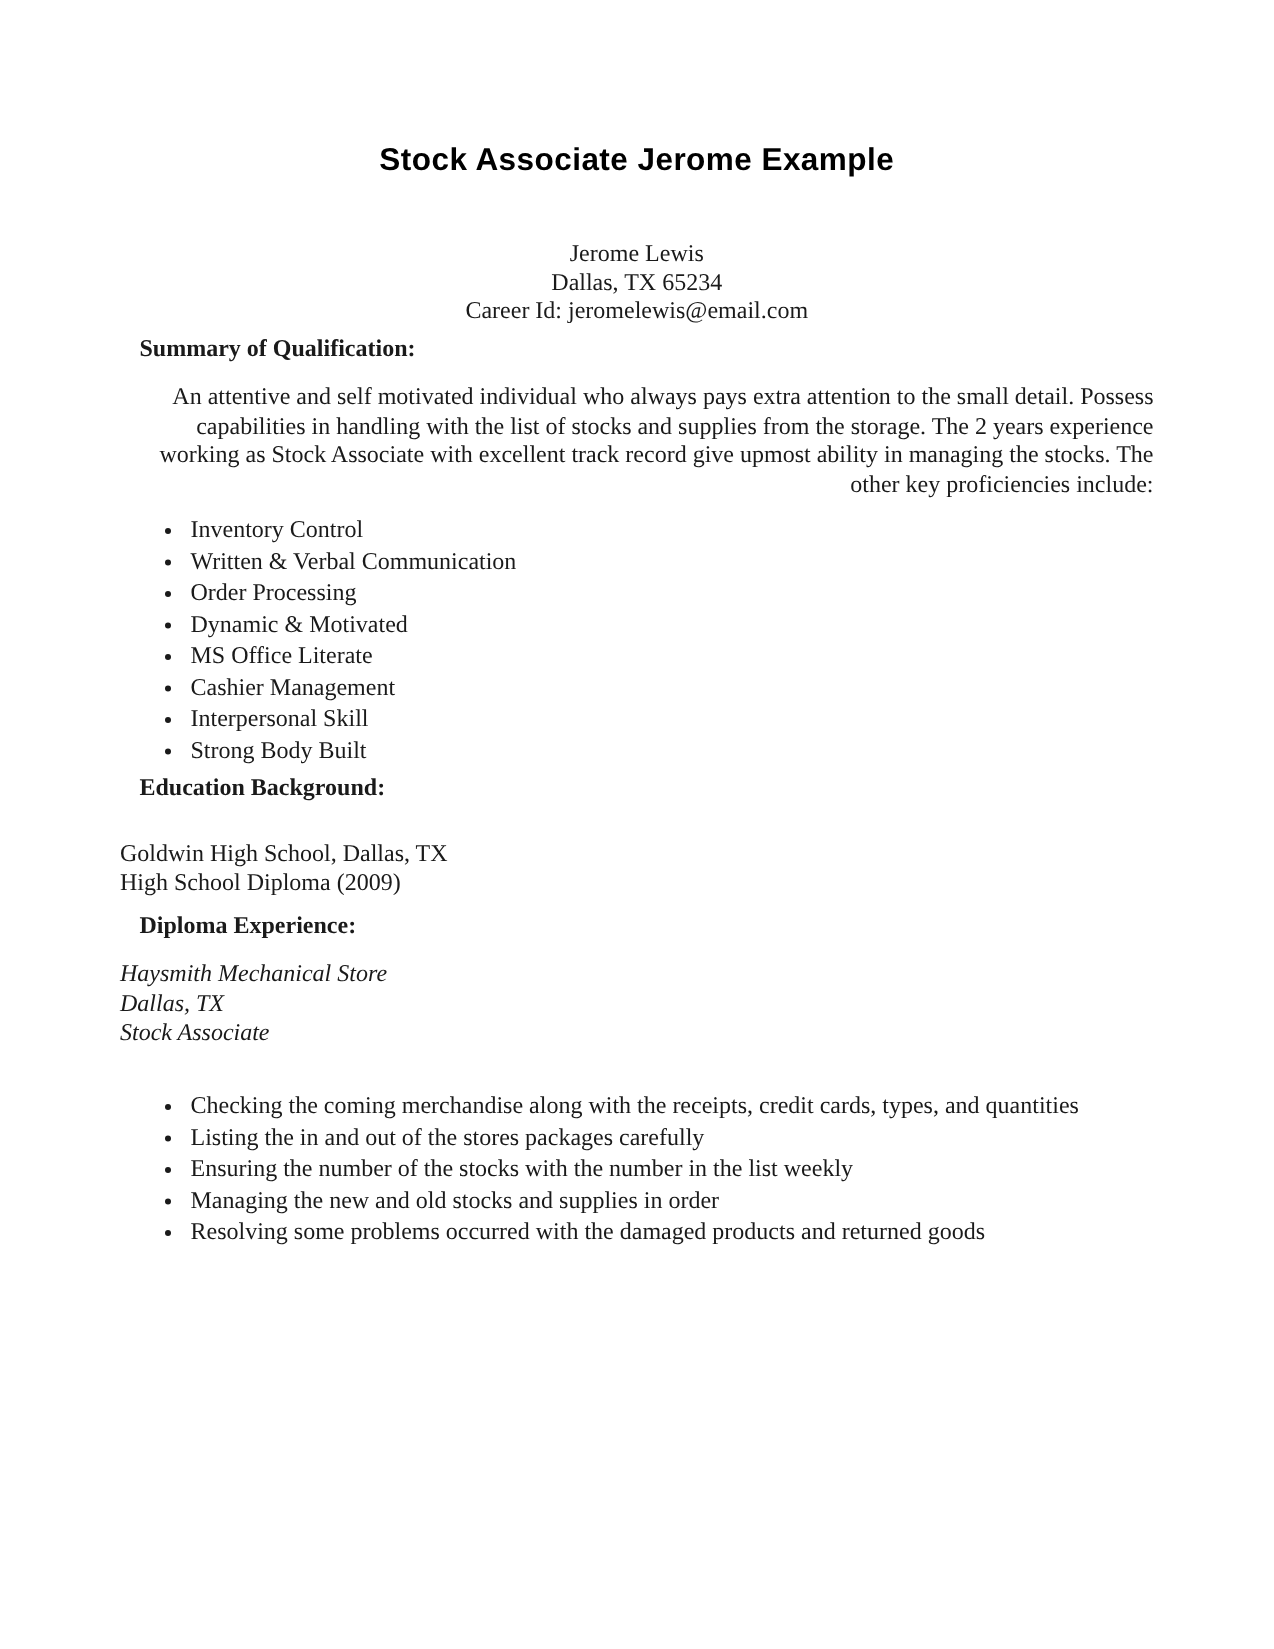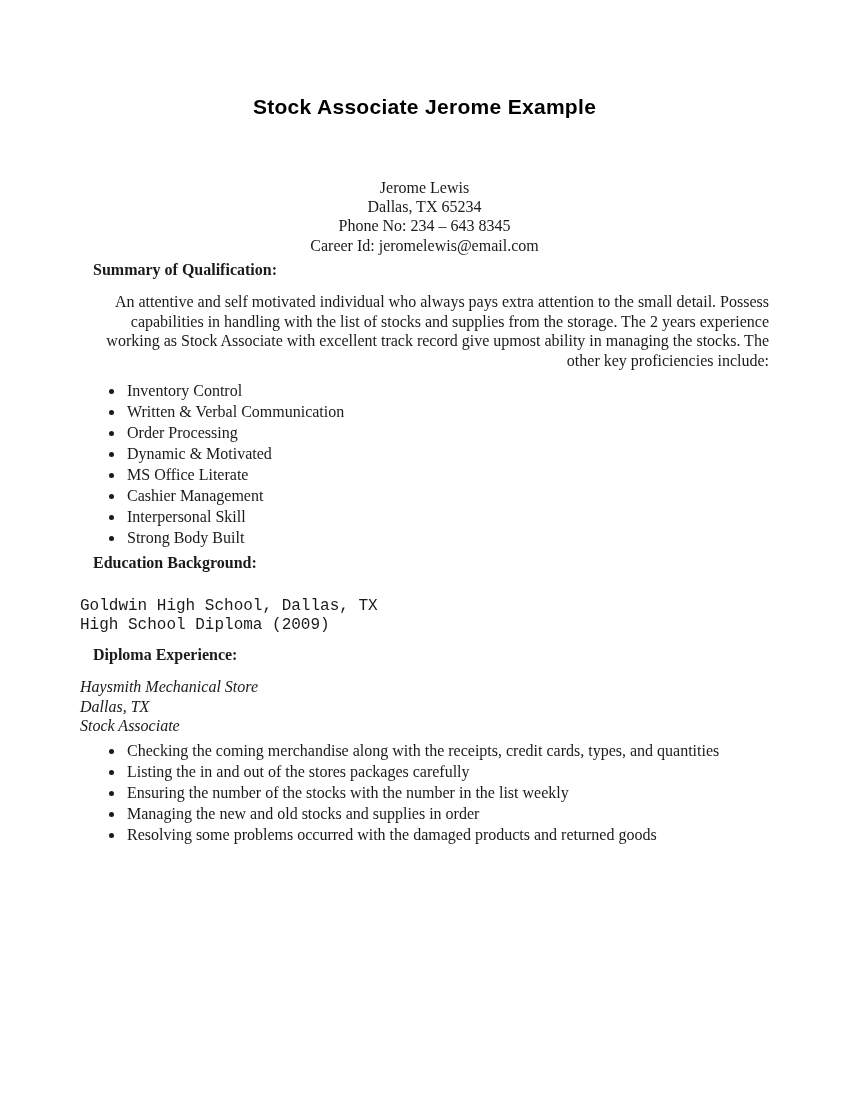--- a/index.html
+++ b/index.html
@@ -25,21 +25,21 @@
     padding-top: 94px;
     text-align: center;
     font-family: "Liberation Sans", sans-serif;
     font-weight: bold;
     font-size: 21px;
     line-height: 25px;
     letter-spacing: 0.3px;
     color: #000;
   }
   .contact {
-    margin-top: 59px;
+    margin-top: 41px;
     text-align: center;
     line-height: 19.2px;
   }
   .contact div { white-space: nowrap; }
   .section-heading {
     font-weight: bold;
     font-size: 16px;
     line-height: 19.5px;
     margin: 13px;
   }
@@ -53,35 +53,34 @@
   }
   ul.bullet-list {
     margin: 10px 0 0 0;
     padding-left: 45px;
     list-style: disc outside;
   }
   ul.bullet-list li {
     line-height: 21px;
     padding-left: 2px;
   }
-  ul.duties-list { margin-top: 4px; }
-  .education-block { margin-top: 24px; line-height: 19.5px; font-family: Liberation Mono, monospace; }
+  ul.duties-list { margin-top: 28px; }
+  .education-block { margin-top: 24px; line-height: 19.5px; }
   .employer-block  { margin-top: 8px; line-height: 19.5px; font-style: italic; }
 </style>
 </head>
 <body>
 
 <div class="page">
 
   <h1 class="doc-title">Stock Associate Jerome Example</h1>
 
   <div class="contact">
     <div>Jerome Lewis</div>
     <div>Dallas, TX 65234</div>
-    <div>Phone No: 234 – 643 8345</div>
     <div>Career Id: jeromelewis@email.com</div>
   </div>
 
   <h2 class="section-heading heading-summary">Summary of Qualification:</h2>
 
   <p class="summary-paragraph">An attentive and self motivated individual who always pays extra attention to the small detail. Possess capabilities in handling with the list of stocks and supplies from the storage. The 2 years experience working as Stock Associate with excellent track record give upmost ability in managing the stocks. The other key proficiencies include:</p>
 
   <ul class="bullet-list skills-list">
     <li>Inventory Control</li>
     <li>Written &amp; Verbal Communication</li>

